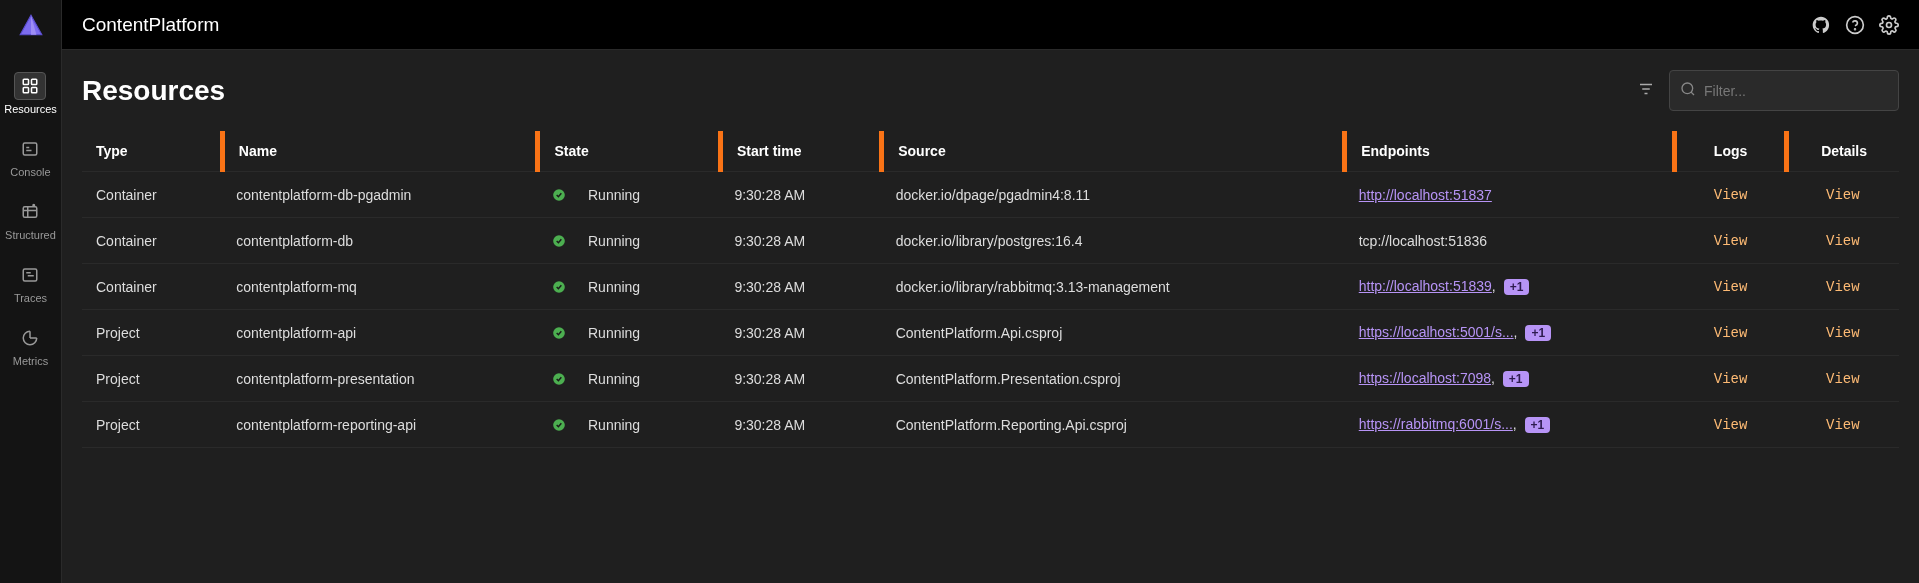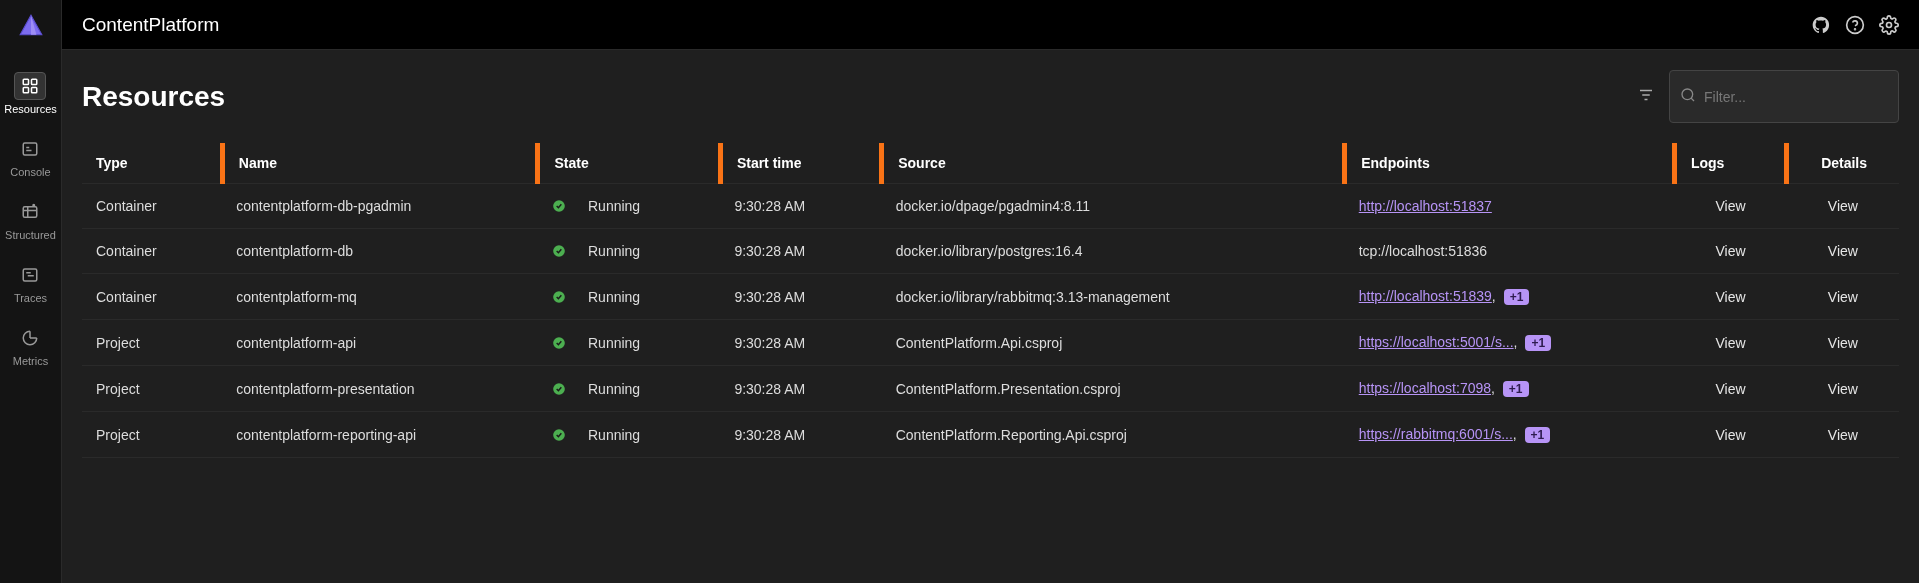--- a/index.html
+++ b/index.html
@@ -148,21 +148,21 @@
       color: #aaa;
       cursor: pointer;
     }
     
     .search-box {
       display: flex;
       align-items: center;
       background: #2a2a2a;
       border: 1px solid #444;
       border-radius: 4px;
-      padding: 16px 10px;
+      padding: 10px 10px;
       width: 230px;
     }
     
     .search-box input {
       background: transparent;
       border: none;
       outline: none;
       color: #ccc;
       font-size: 14px;
       margin-left: 8px;
@@ -235,32 +235,33 @@
       background: #b794f6;
       color: #2d1b4e;
       padding: 1px 6px;
       border-radius: 4px;
       font-size: 12px;
       font-weight: 600;
       margin-left: 4px;
     }
     
     .view-link {
-      color: #e5e5e5;
+      color: #fdba74;
       cursor: pointer;
+      font-family: Liberation Mono, monospace;
     }
     
     
     .col-type { width: 100px; }
     .col-name { width: 225px; }
     .col-state { width: 130px; }
     .col-start { width: 115px; }
     .col-source { width: 330px; }
     .col-endpoints { width: 235px; }
-    .col-logs { width: 80px; text-align: left; }
+    .col-logs { width: 80px; text-align: center; }
     .col-details { width: 80px; text-align: center; }
     
     td.col-logs, td.col-details {
       text-align: center;
     }
   </style>
 </head>
 <body>
 
 <div class="app">

